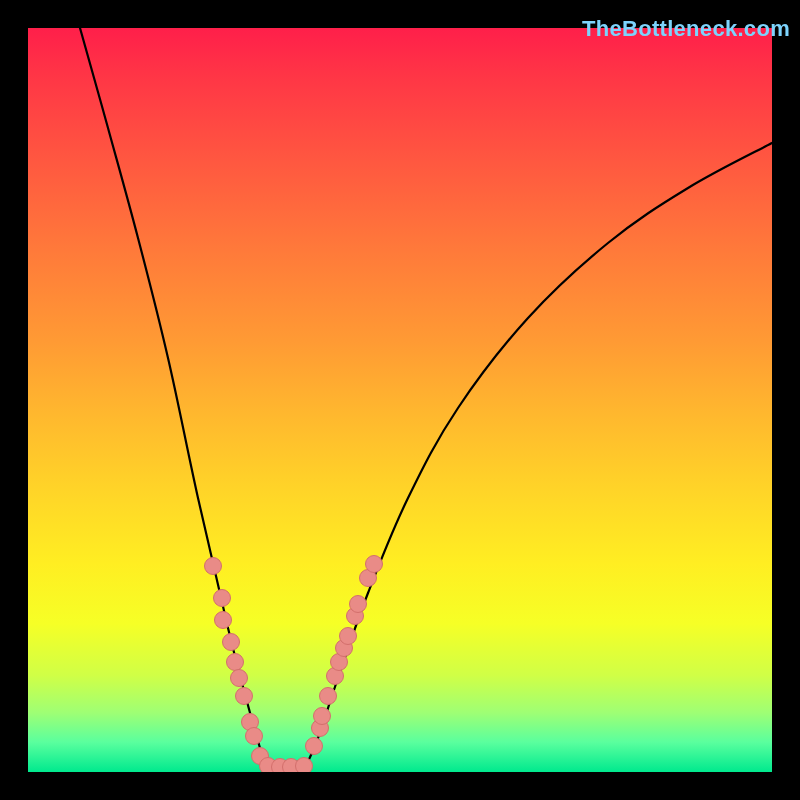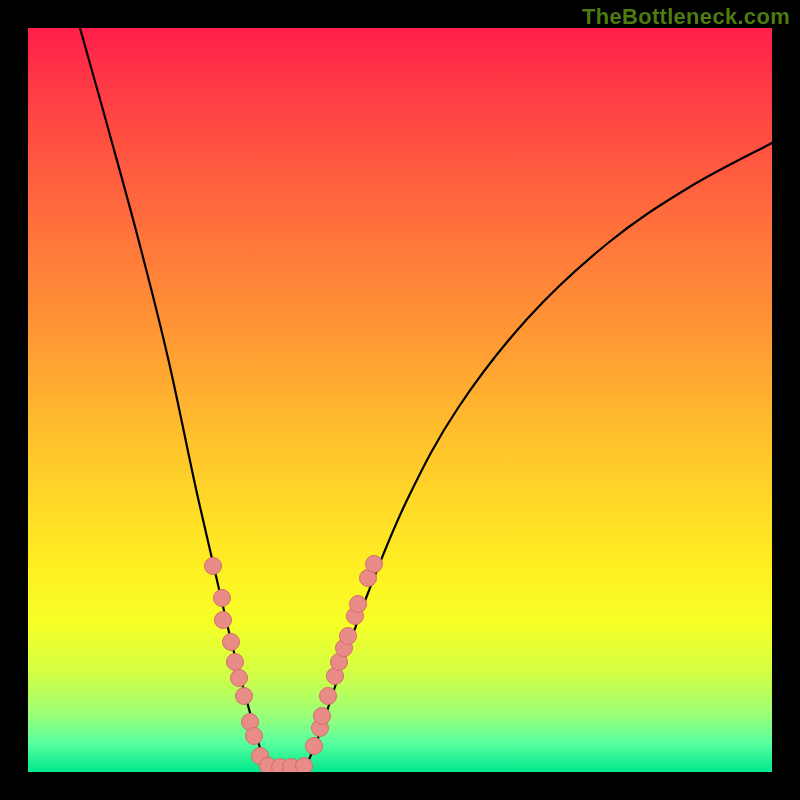--- a/index.html
+++ b/index.html
@@ -42,25 +42,25 @@
       #ffee22 72%,
       #f6ff26 80%,
       #d0ff46 87%,
       #9fff74 92%,
       #5aff9e 96%,
       #00e98e 100%
     );
   }
   .watermark {
     position: absolute;
-    top: 4px;
+    top: 16px;
     right: 10px;
     font-size: 22px;
     font-weight: 600;
-    color: #4d7c0f;
+    color: #7dd3fc;
     letter-spacing: 0.3px;
     user-select: none;
   }
   svg.curve {
     position: absolute;
     inset: 0;
   }
 </style>
 </head>
 <body>

